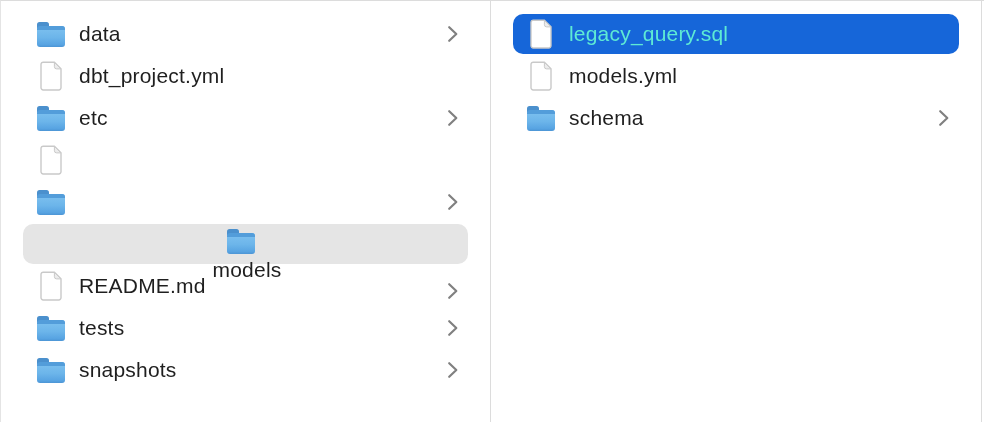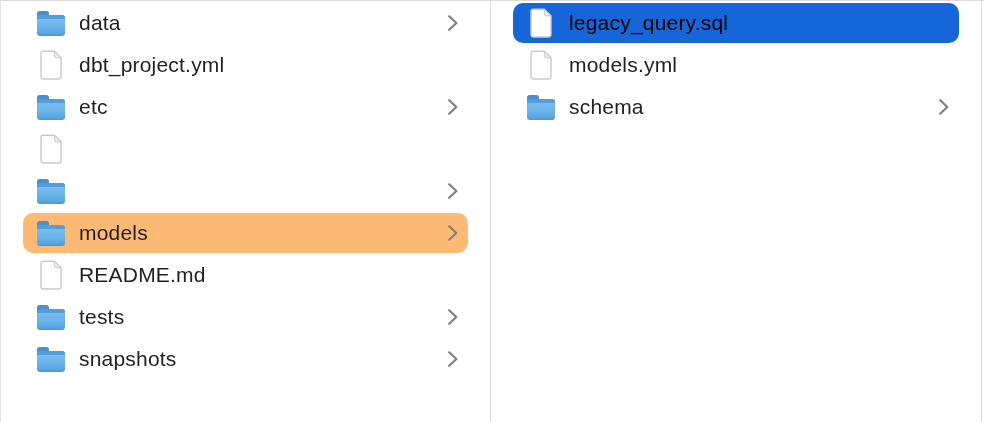--- a/index.html
+++ b/index.html
@@ -12,36 +12,37 @@
     width:984px; height:422px;
     background:#ffffff;
     border-top:1px solid #dcdcdc;
     border-left:1px solid #e4e4e4;
     display:flex;
     position:relative;
   }
   .col {
     height:100%;
     border-right:1px solid #dcdcdc;
+    padding-top:11px;
     flex:none;
   }
   .col-left  { width:490px; }
   .col-right { width:491px; }
   .row {
     height:40px;
     margin:2px 22px;
     border-radius:10px;
     display:flex;
     align-items:center;
     padding-left:13px;
     padding-right:10px;
   }
-  .row.sel-gray { background:#fdba74; }
+  .row.sel-gray { background:#e5e5e5;flex-direction:column; }
   .row.sel-blue { background:#1666d9; }
-  .row.sel-blue .label { color:#000000; }
+  .row.sel-blue .label { color:#5eead4; }
   .iconbox {
     width:30px; height:34px;
     flex:none;
     display:flex; align-items:center; justify-content:center;
     margin-right:13px;
   }
   .label {
     font-size:21px;
     color:#1f1f1f;
     letter-spacing:0.2px;

